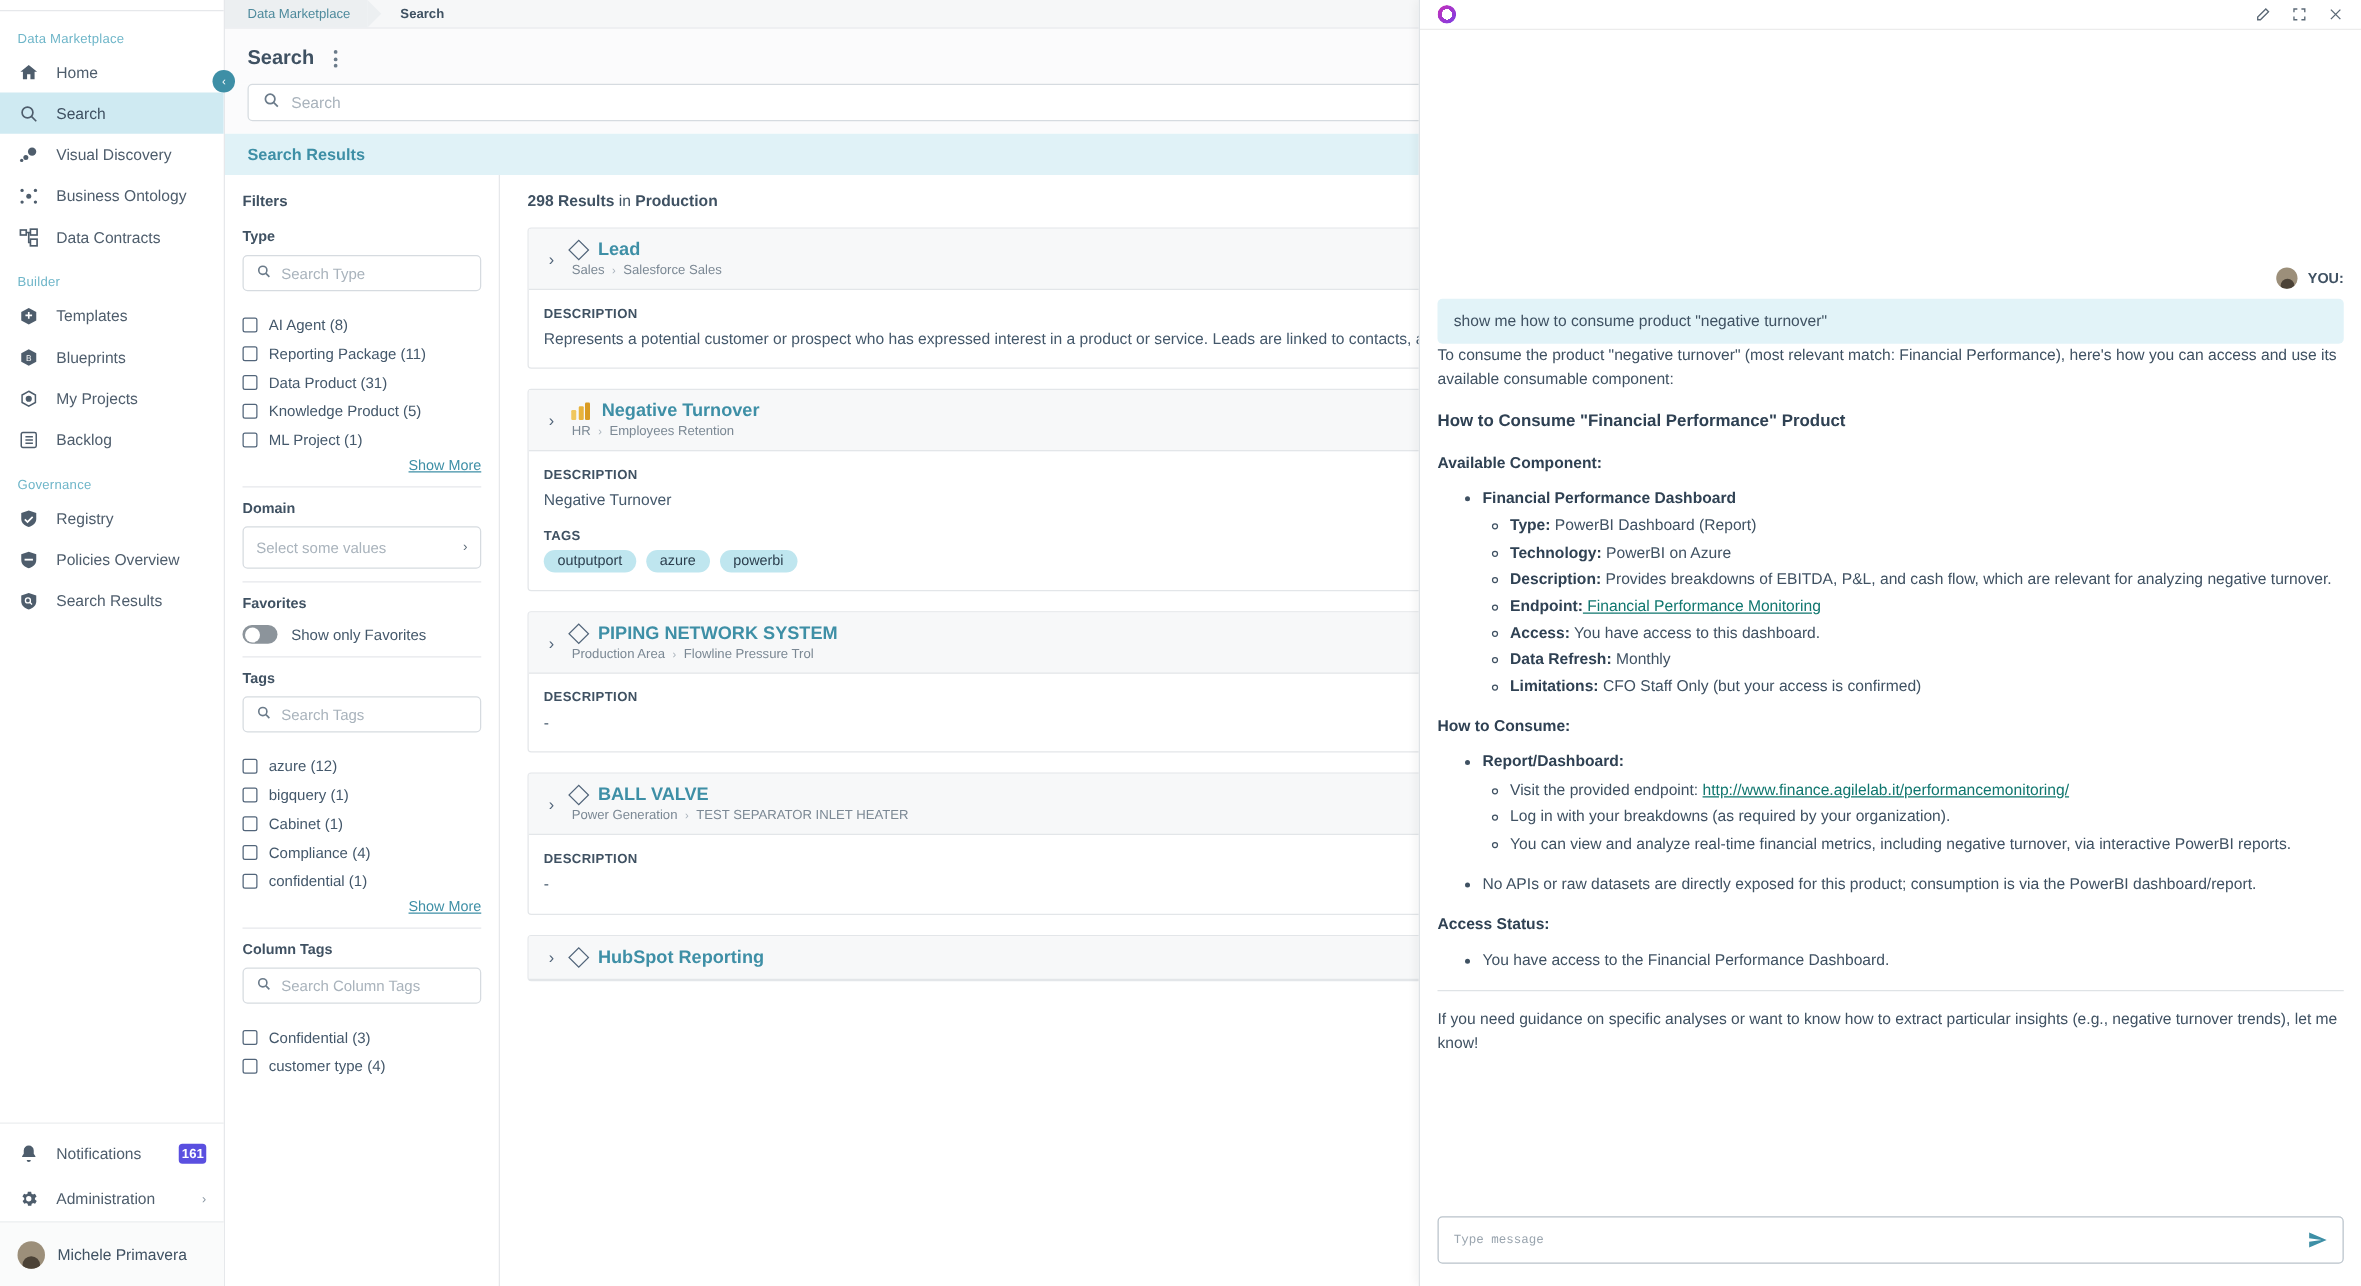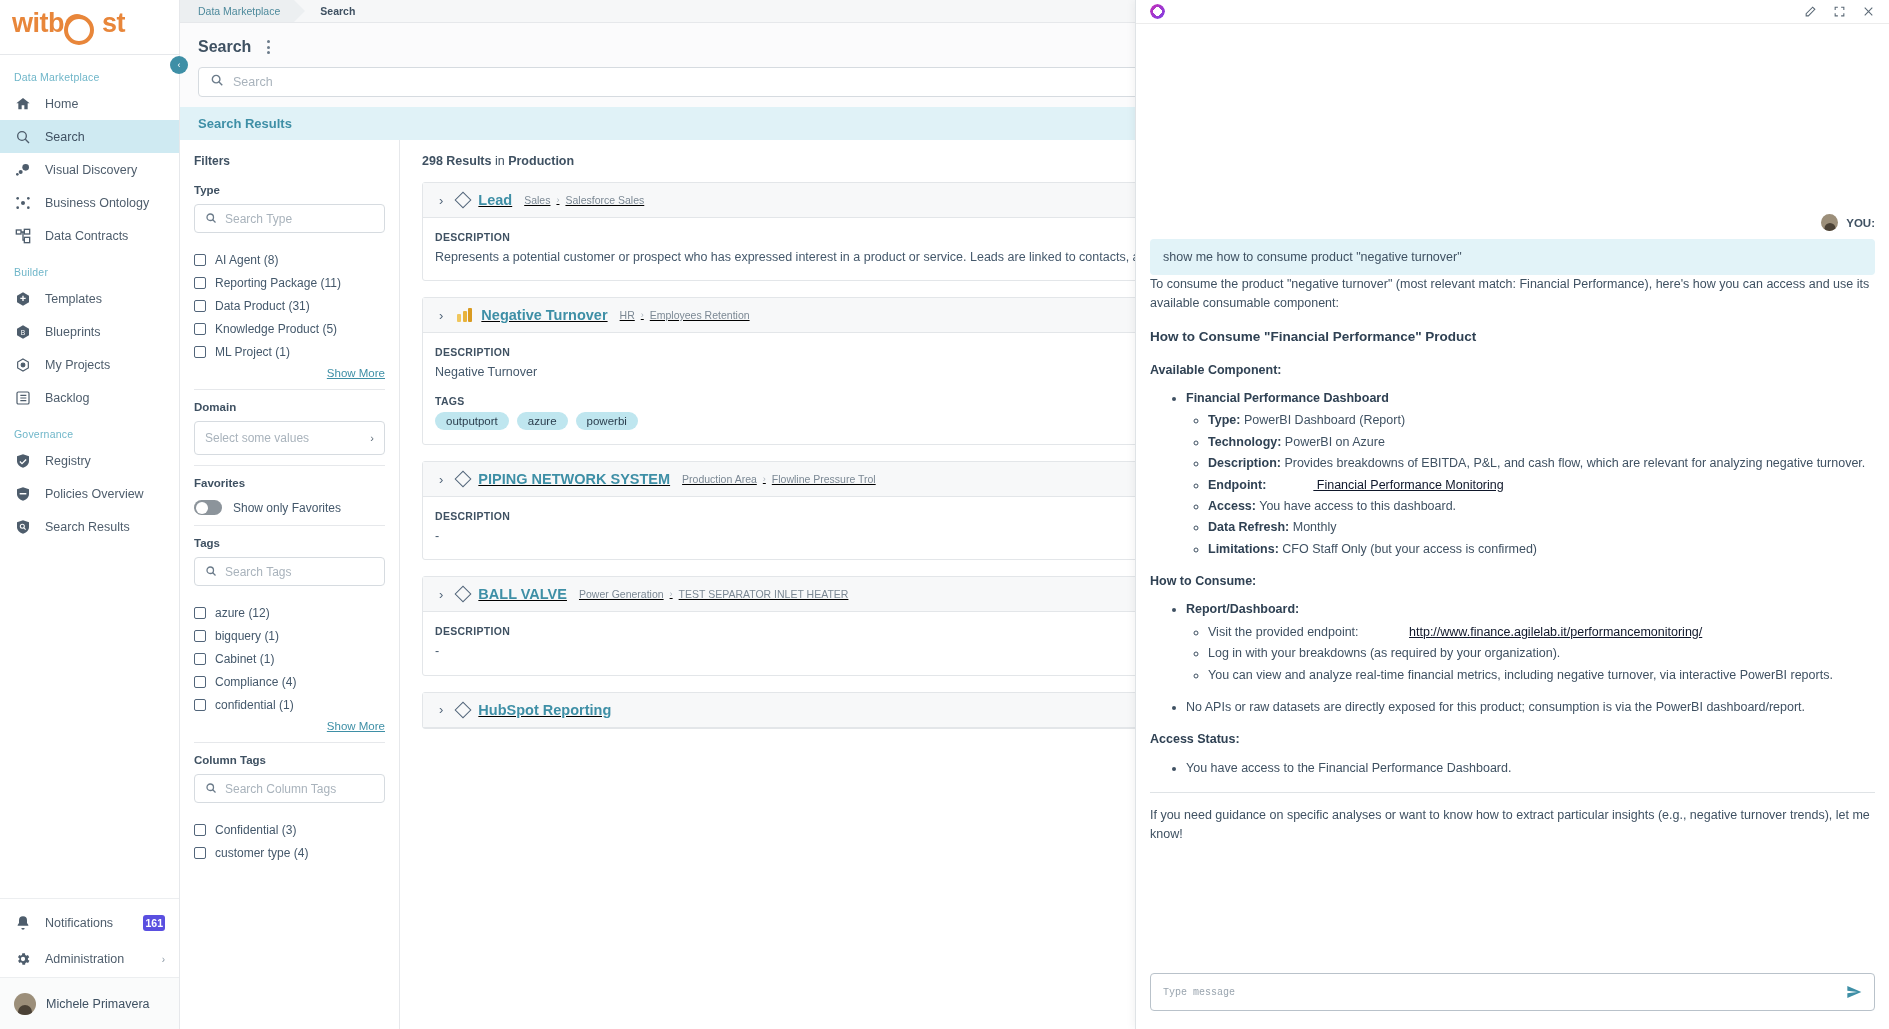--- a/index.html
+++ b/index.html
@@ -169,21 +169,21 @@
   
   .results-list { flex: 1 1 auto; padding: 14px 22px 0 22px; overflow: hidden; min-width: 0; }
   .results-count { font-size: 12.5px; color: #3f5162; margin-bottom: 14px; }
   .results-count b { font-weight: 700; }
   .card { border: 1px solid #e3e6e9; border-radius: 3px; margin-bottom: 16px; background: #fff; }
   .card-head {
     background: #f7f8f9; border-bottom: 1px solid #e3e6e9;
     padding: 9px 12px; display: flex; align-items: center; gap: 10px;
   }
   .card-expand { font-size: 13px; color: #52657a; cursor: pointer; padding: 0 4px; }
-  .card-head-text { display: flex; flex-direction: row; gap: 12px; text-decoration: underline; }
+  .card-head-text { display: flex; flex-direction: column; gap: 2px; }
   .card-title-row { display: flex; align-items: center; gap: 9px; }
   .card-title { font-size: 14.5px; color: #3E8FA6; font-weight: 600; cursor: pointer; }
   .diamond {
     width: 12px; height: 12px; border: 1.6px solid #52657a; transform: rotate(45deg);
     display: inline-block;
   }
   .pbi-icon { display: inline-flex; align-items: flex-end; gap: 1.5px; height: 14px; }
   .pbi-icon i { display: block; width: 4px; background: #E8B33C; border-radius: 1px; }
   .pbi-icon i:nth-child(1) { height: 8px; background: #F0C75E; }
   .pbi-icon i:nth-child(2) { height: 11px; background: #E8B33C; }
@@ -250,47 +250,40 @@
 
   .msg { font-size: 12.5px; color: #3f5162; line-height: 1.55; }
   .msg p { margin: 0 0 13px 0; }
   .msg h3 { font-size: 13.5px; font-weight: 700; color: #2f4153; margin: 0 0 13px 0; }
   .msg .strong-line { font-weight: 700; color: #2f4153; margin: 0 0 9px 0; }
   .msg ul { margin: 0 0 13px 0; padding-left: 36px; }
   .msg ul ul { margin: 3px 0 0 0; padding-left: 22px; list-style-type: circle; }
   .msg li { margin-bottom: 3px; }
   .msg li.tight { margin-bottom: 2px; }
   .msg b { font-weight: 700; color: #2f4153; }
-  .msg a { color: #0f172a; text-decoration: underline; margin-left: 47px; }
+  .msg a { color: #0f766e; text-decoration: underline; }
   .msg .sep-line { height: 1px; background: #dfe3e6; margin: 14px 0 13px 0; }
 
   .chat-foot { padding: 10px 14px 18px 14px; flex: 0 0 auto; }
   .chat-input {
     border: 1px solid #b9c2ca; border-radius: 4px; background: #fff;
     height: 38px; display: flex; align-items: center; padding: 0 12px; gap: 10px;
   }
   .chat-input input {
     border: none; outline: none; font-size: 10px; color: #b91c1c;
     font-family: Liberation Mono, monospace; width: 100%; background: transparent;
   }
   .chat-input input::placeholder { color: #9aa5af; }
   .send-btn { color: #3E8FA6; cursor: pointer; display: flex; }
   .send-btn svg { width: 16px; height: 16px; display: block; }
 </style>
 </head>
 <body>
 
 <div class="sidebar">
-  <div class="logo-area">
-    <div class="logo-text">
-      <span>witb</span>
-        <span class="logo-o"></span>
-        <span style="margin-left:12px">st</span>
-    </div>
-  </div>
   <div class="logo-divider"></div>
 
   <div class="collapse-btn">‹</div>
 
   <div class="nav">
 
     <div class="nav-group-label">Data Marketplace</div>
     <div class="nav-item">
       <span class="ico">
           <svg viewBox="0 0 24 24" fill="currentColor">

